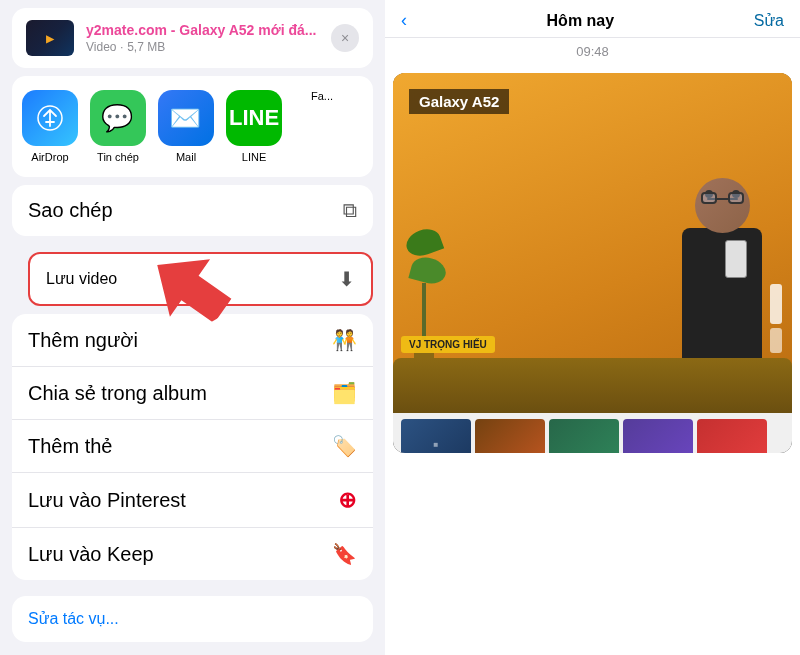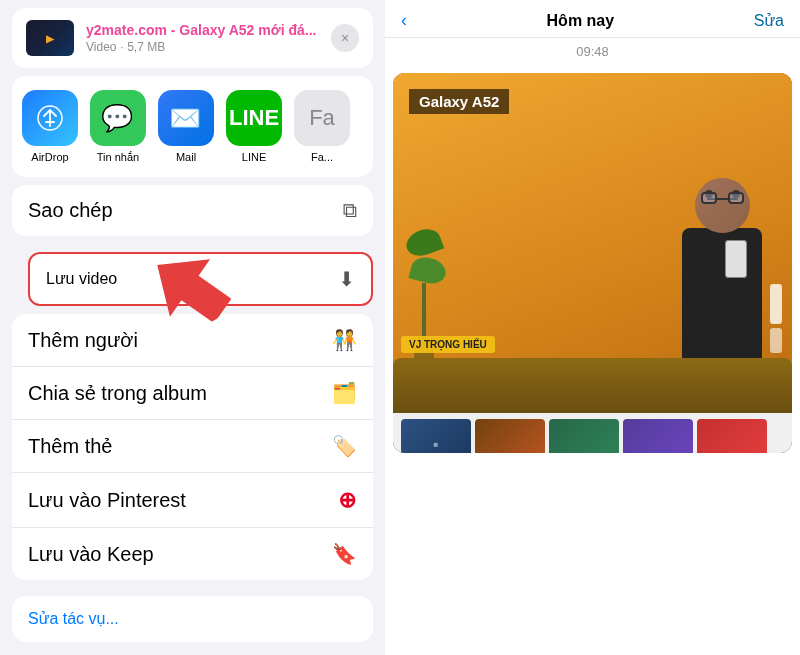--- a/index.html
+++ b/index.html
@@ -332,38 +332,35 @@
               <circle cx="16" cy="16" r="12" fill="none" stroke="white" stroke-width="1.5"></circle>
               <path d="M16 8 L16 24 M10 14 L16 8 L22 14 M12 20 L20 20" stroke="white" stroke-width="1.8" fill="none" stroke-linecap="round"></path>
             </svg>
         </div>
         <span class="app-icon-label">AirDrop</span>
       </div>
       <div class="app-icon-item">
         <div class="app-icon-circle message-icon">
           <span style="color:white; font-size:26px;">💬</span>
         </div>
-        <span class="app-icon-label">Tin nhắn</span>
+        <span class="app-icon-label">Tin chép</span>
       </div>
       <div class="app-icon-item">
         <div class="app-icon-circle mail-icon">
           <span style="color:white; font-size:26px;">✉️</span>
         </div>
         <span class="app-icon-label">Mail</span>
       </div>
       <div class="app-icon-item">
         <div class="app-icon-circle line-icon">
           <span style="color:white; font-size:22px; font-weight:bold;">LINE</span>
         </div>
         <span class="app-icon-label">LINE</span>
       </div>
       <div class="app-icon-item">
-        <div class="app-icon-circle fade-icon">
-          <span style="color:#888; font-size:22px;">Fa</span>
-        </div>
         <span class="app-icon-label">Fa...</span>
       </div>
     </div>
   </div>
 
   <div style="padding: 0 12px; display:flex; flex-direction:column; gap:8px;">
 
     <div class="action-list">
       <div class="action-item">
         <span class="action-label">Sao chép</span>

